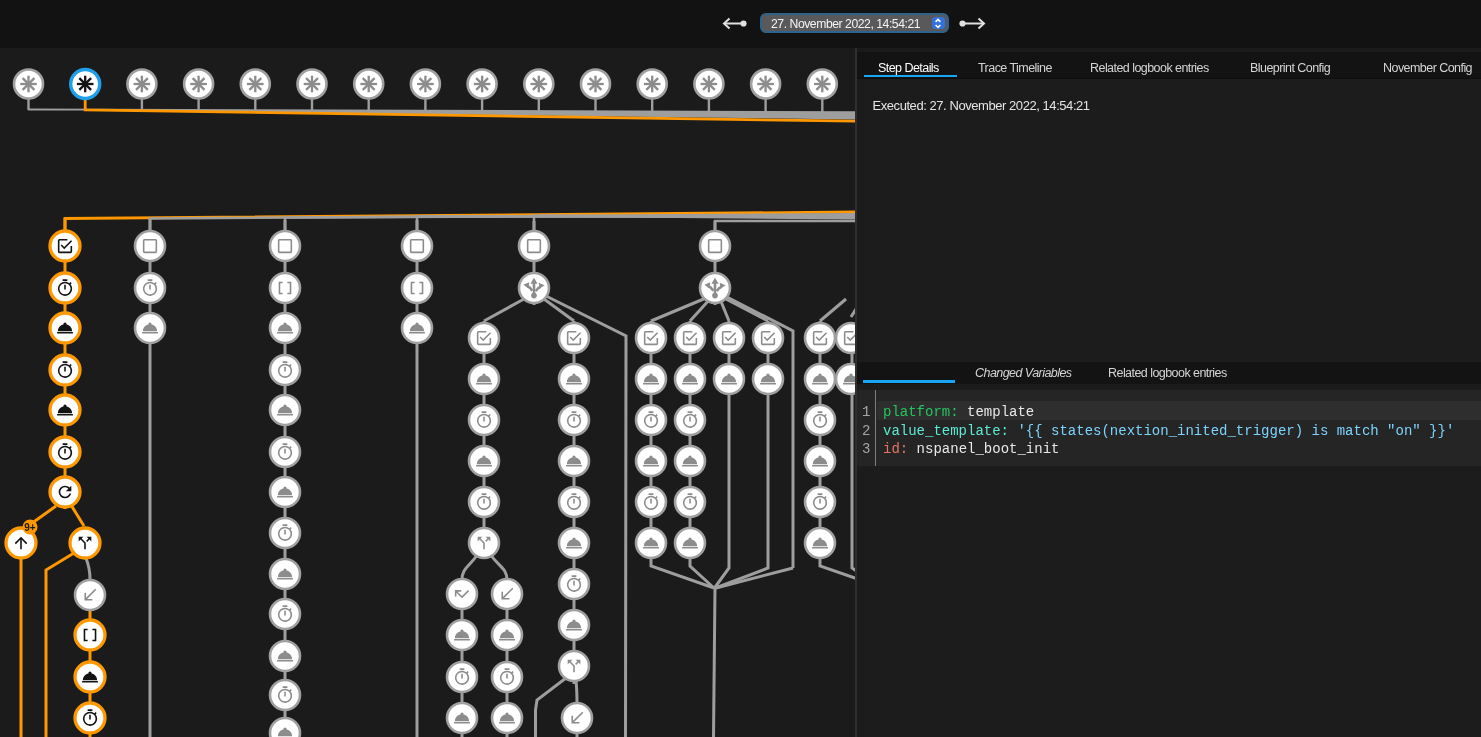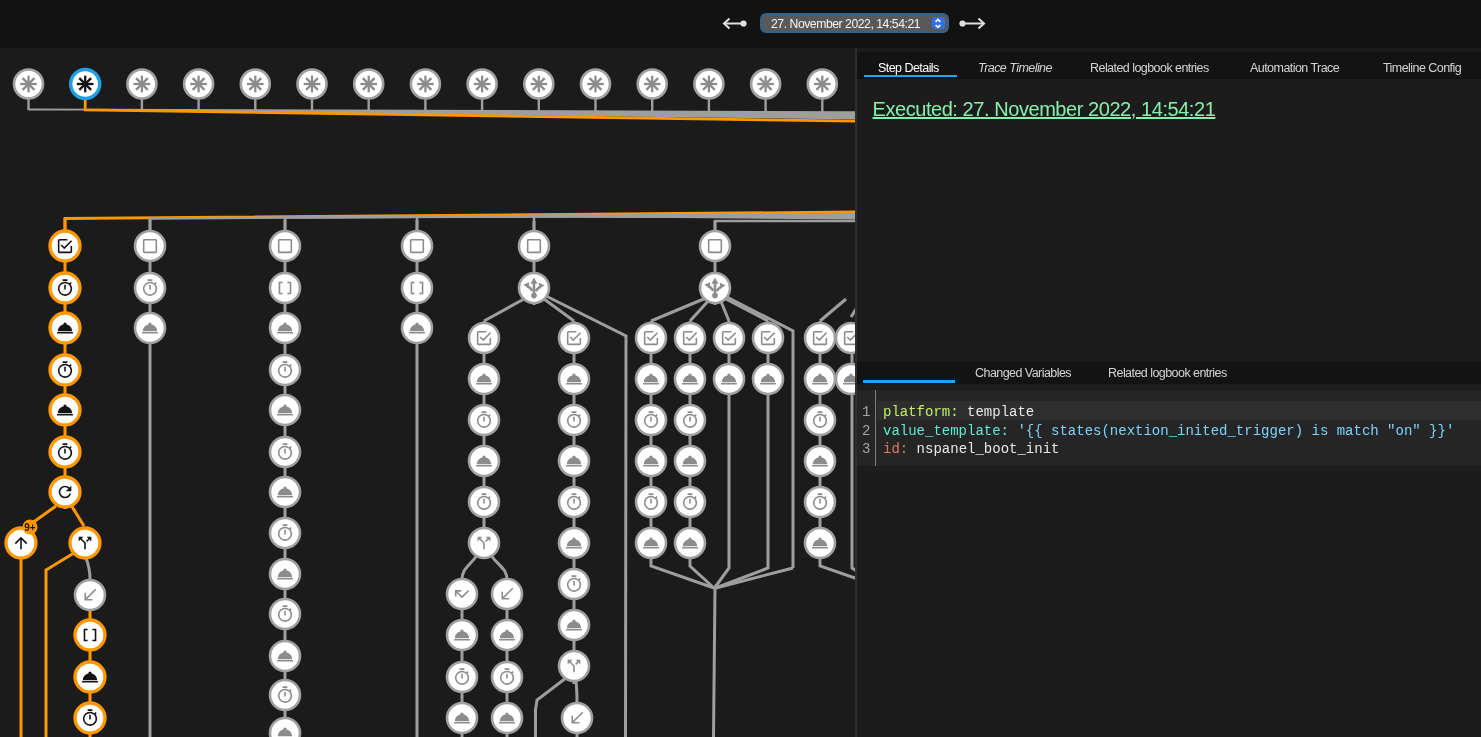--- a/index.html
+++ b/index.html
@@ -383,35 +383,35 @@
     <circle cx="30" cy="527" r="7.5" fill="#ff9800"></circle>
     <text x="30" y="530.5" font-family="Liberation Sans, sans-serif" font-size="10" font-weight="bold" fill="#181818" text-anchor="middle">9+</text>
   </svg>
 
 <div class="abs" style="left:855px;top:48px;width:1.5px;height:689px;background:#2f2f2f;"></div>
 
 <div class="abs" style="left:856.5px;top:52px;width:632px;height:689px;background:#1c1c1c;">
   <div class="abs" style="left:0;top:0;width:100%;height:27px;background:#131313;border-bottom:1px solid #0e0e0e;"></div>
   <div class="abs" style="left:7px;top:22.5px;width:93px;height:2.5px;background:#18a5f3;"></div>
   <div class="abs tabt" style="left:21.5px;top:9px;color:#fff;">Step Details</div>
-  <div class="abs tabt" style="left:121.5px;top:9px;font-style:italic;">Trace Timeline</div>
+  <div class="abs tabt" style="left:121.5px;top:9px;">Trace Timeline</div>
   <div class="abs tabt" style="left:233.5px;top:9px;">Related logbook entries</div>
-  <div class="abs tabt" style="left:393.5px;top:9px;">Automation Trace</div>
-  <div class="abs tabt" style="left:526.5px;top:9px;">Timeline Config</div>
-
-  <div class="abs" style="left:16px;top:46px;font-size:20px;letter-spacing:-0.44px;color:#86efac;white-space:nowrap;text-decoration:underline;">Executed: 27. November 2022, 14:54:21</div>
+  <div class="abs tabt" style="left:393.5px;top:9px;">Blueprint Config</div>
+  <div class="abs tabt" style="left:526.5px;top:9px;">November Config</div>
+
+  <div class="abs" style="left:16px;top:46px;font-size:13px;letter-spacing:-0.44px;color:#e5e5e5;white-space:nowrap;">Executed: 27. November 2022, 14:54:21</div>
 
   <div class="abs" style="left:0;top:310px;width:100%;height:22px;background:#131313;"></div>
   <div class="abs" style="left:6px;top:328px;width:92px;height:2.5px;background:#18a5f3;"></div>
   <div class="abs tabt" style="left:21.5px;top:314px;color:#fff;margin-top:36px;">Step Config</div>
-  <div class="abs tabt" style="left:118.5px;top:314px;">Changed Variables</div>
+  <div class="abs tabt" style="left:118.5px;top:314px;font-style:italic;">Changed Variables</div>
   <div class="abs tabt" style="left:251.5px;top:314px;">Related logbook entries</div>
 
   <div class="abs" style="left:0;top:338px;width:100%;height:76px;background:#252525;font-family:'Liberation Mono',monospace;font-size:14px;line-height:18.7px;">
     <div class="abs" style="left:0;top:0;width:19px;height:76px;border-right:1.3px solid #7f7f7f;"></div>
     <div class="abs" style="left:0;top:13px;width:14px;text-align:right;color:#a6a6a6;">1<br>2<br>3</div>
     <div class="abs" style="left:20px;top:11px;width:604px;height:18.7px;background:#2e2e2e;"></div>
-    <div class="abs" style="left:26.5px;top:13px;white-space:pre;color:#e8e8e8;"><span style="color:#bef264">platform:</span> template
+    <div class="abs" style="left:26.5px;top:13px;white-space:pre;color:#e8e8e8;"><span style="color:#22c55e">platform:</span> template
 <span style="color:#5eead4">value_template:</span> <span style="color:#7dd3fc">'{{ states(nextion_inited_trigger) is match "on" }}'</span>
 <span style="color:#e5745f">id:</span> nspanel_boot_init</div>
   </div>
 </div>
 <style>.tabt { font-size:12.5px; color:#d4d4d4; letter-spacing:-0.55px; white-space:nowrap; }</style>
 
 </body></html>

